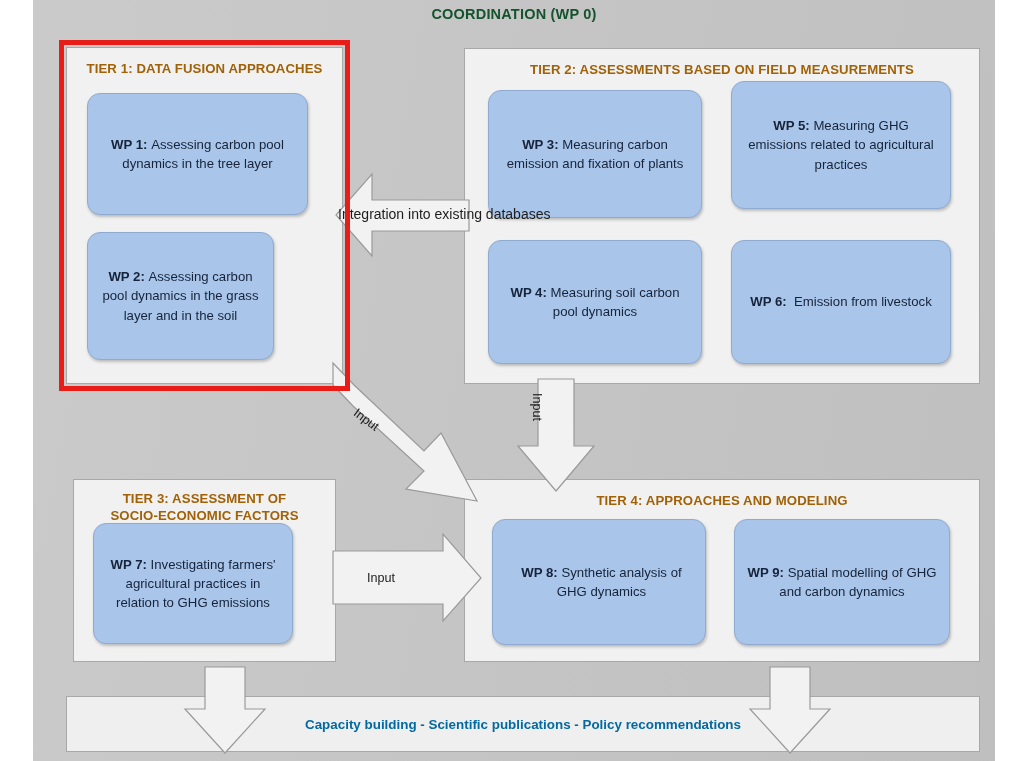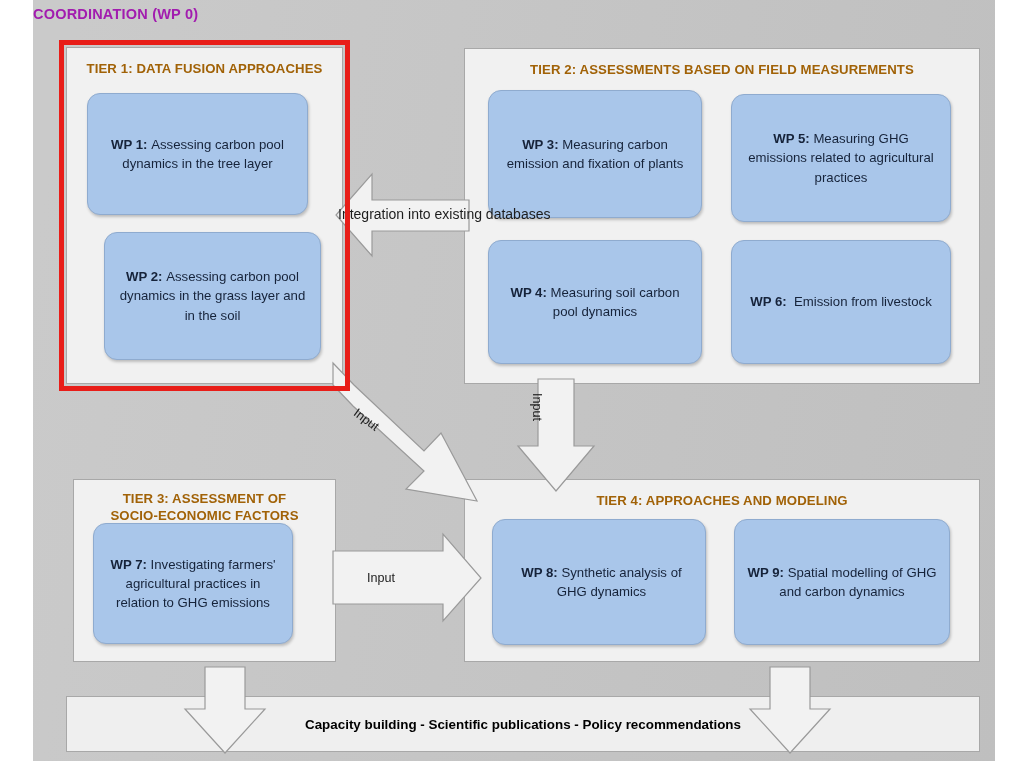--- a/index.html
+++ b/index.html
@@ -27,24 +27,25 @@
     position:absolute; inset:0;
     background:linear-gradient(100deg, rgba(255,255,255,0.08), rgba(0,0,0,0.035));
     pointer-events:none;
   }
 
   
   .coordination-title {
     position: absolute;
     left: 33px; top: 6px;
     width: 962px;
+    text-align: center;
     font-size: 14.5px;
     font-weight: 700;
     letter-spacing: 0.2px;
-    color: #a21caf;
+    color: #14532d;
     z-index: 6;
   }
 
   
   .tier-panel {
     position: absolute;
     background: #f1f1f1;
     border: 1px solid #a8a8a8;
     z-index: 3;
     box-shadow: 0 0 0 0 rgba(0,0,0,0);
@@ -93,23 +94,23 @@
     padding: 6px 12px;
     color: #16233a;
     font-size: 13.2px;
     line-height: 1.45;
     z-index: 4;
     box-shadow: 1px 2px 3px rgba(0,0,0,0.22);
   }
   .wp-box b { font-weight: 700; }
 
   #wp1 { left: 87px;  top: 93px;  width: 221px; height: 122px; }
-  #wp2 { left: 104px;  top: 232px; width: 217px; height: 128px; }
+  #wp2 { left: 87px;  top: 232px; width: 187px; height: 128px; }
   #wp3 { left: 488px; top: 90px;  width: 214px; height: 128px; }
-  #wp5 { left: 731px; top: 94px;  width: 220px; height: 128px; }
+  #wp5 { left: 731px; top: 81px;  width: 220px; height: 128px; }
   #wp4 { left: 488px; top: 240px; width: 214px; height: 124px; }
   #wp6 { left: 731px; top: 240px; width: 220px; height: 124px; }
   #wp7 { left: 93px;  top: 523px; width: 200px; height: 121px; }
   #wp8 { left: 492px; top: 519px; width: 214px; height: 126px; padding-left: 17px; }
   #wp9 { left: 734px; top: 519px; width: 216px; height: 126px; text-align: center; }
 
   
   .bottom-bar {
     position: absolute;
     left: 66px; top: 696px;
@@ -117,21 +118,21 @@
     background: #efefef;
     border: 1px solid #a8a8a8;
     display: flex;
     align-items: center;
     justify-content: center;
     z-index: 3;
   }
   .bottom-bar-label {
     font-size: 13.4px;
     font-weight: 600;
-    color: #000000;
+    color: #0369a1;
   }
 
   
   .arrow-layer {
     position: absolute;
     left: 0; top: 0;
     width: 1024px; height: 761px;
     z-index: 4;
     pointer-events: none;
   }

